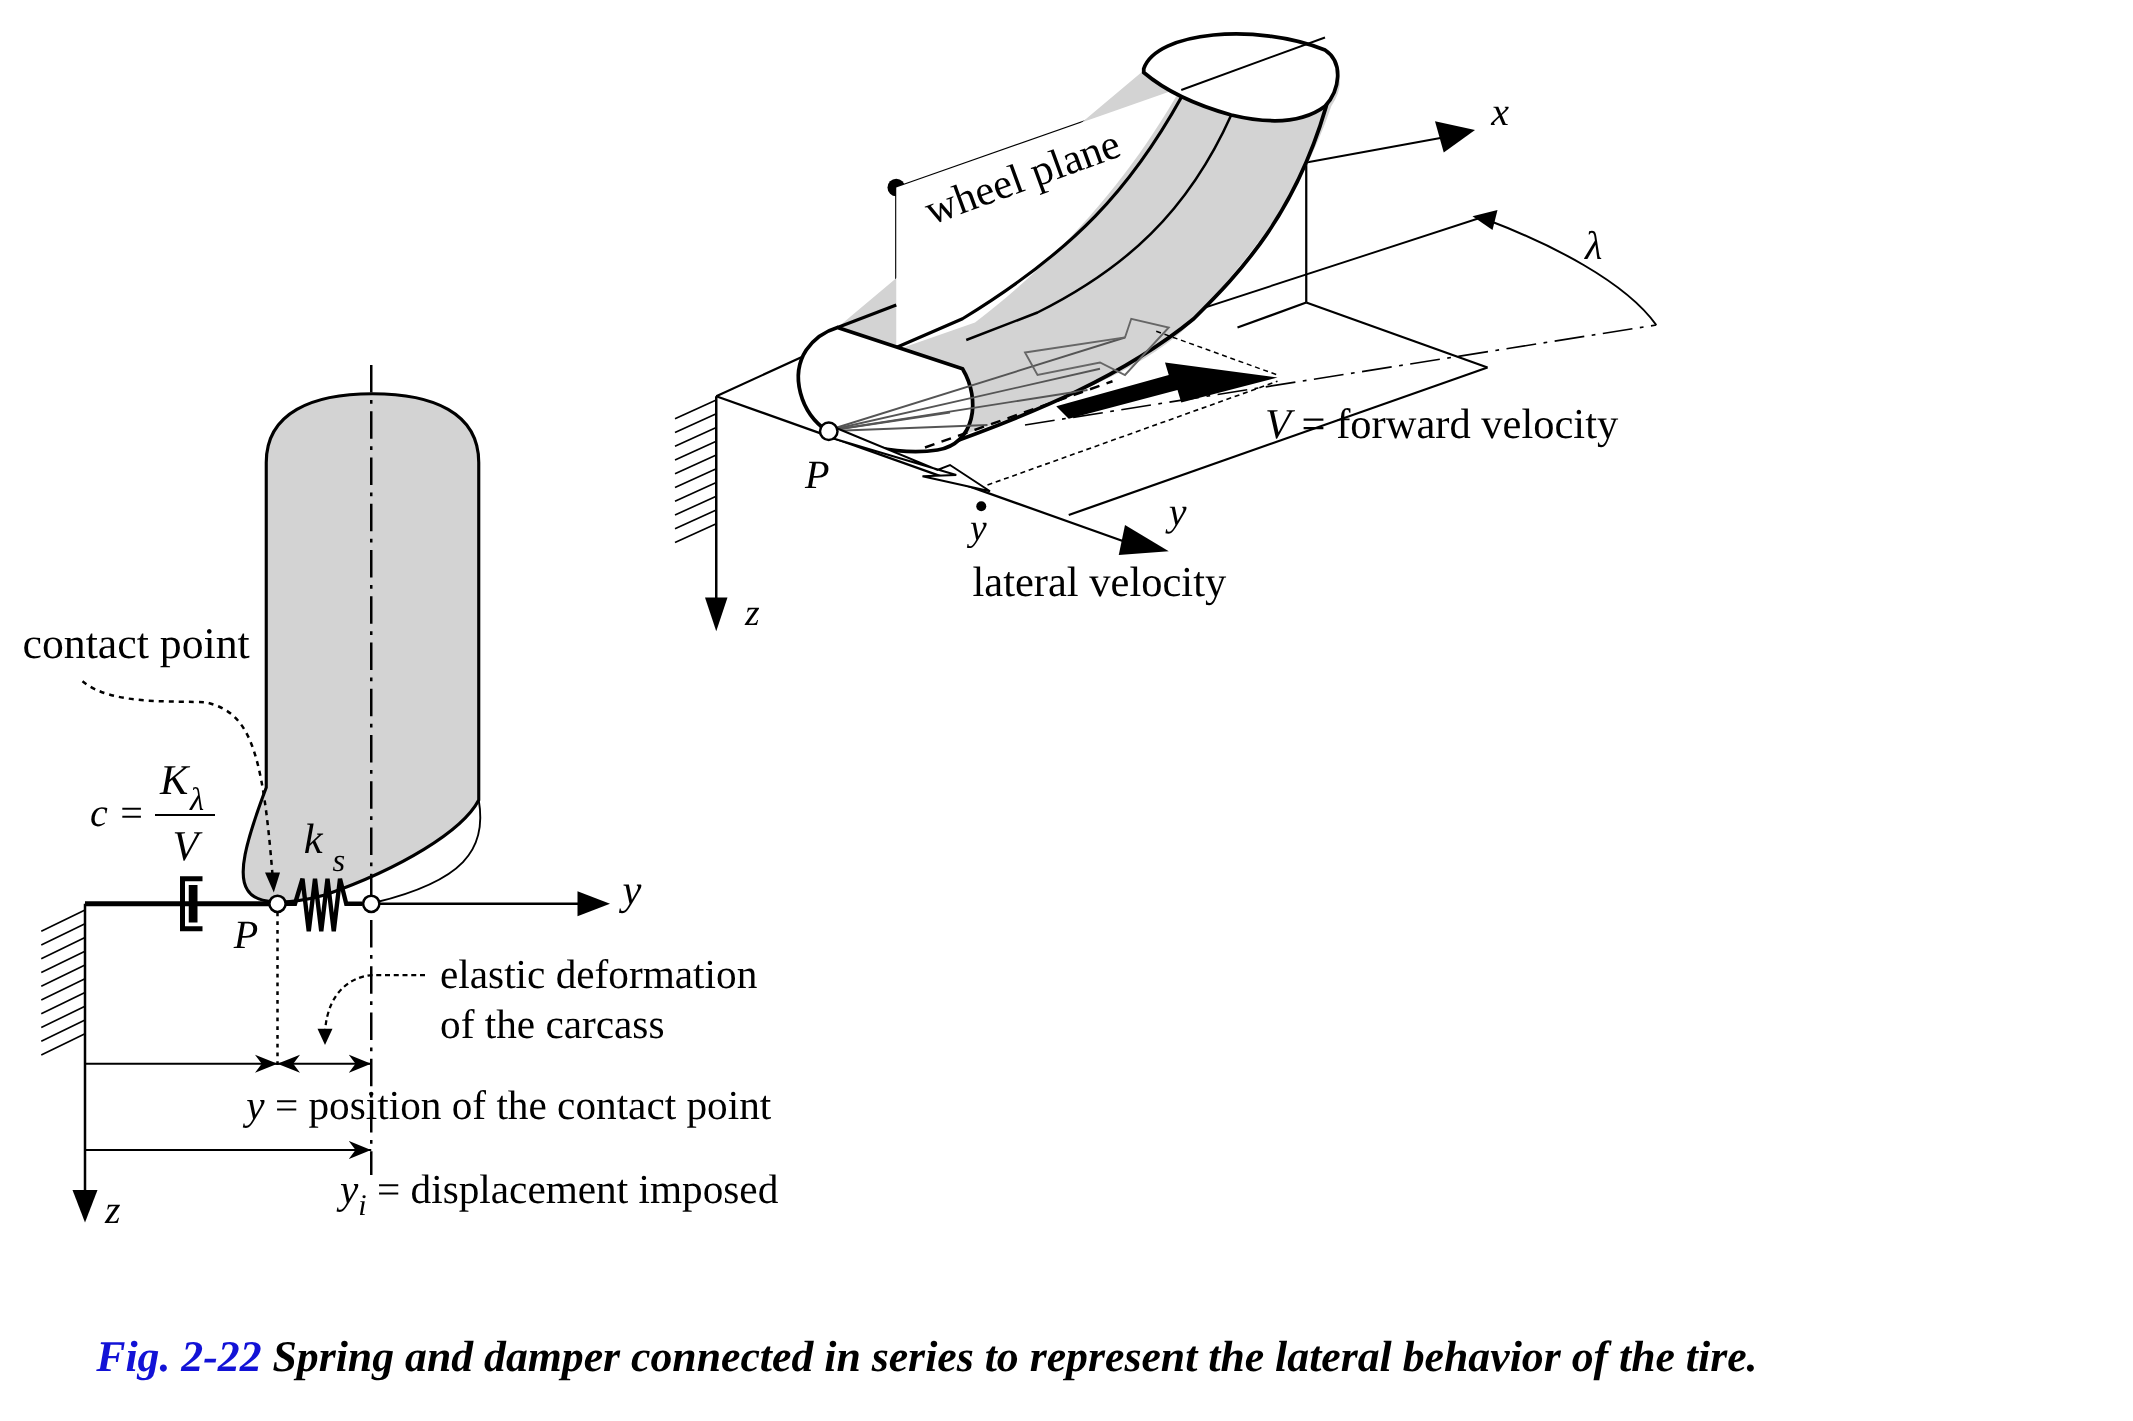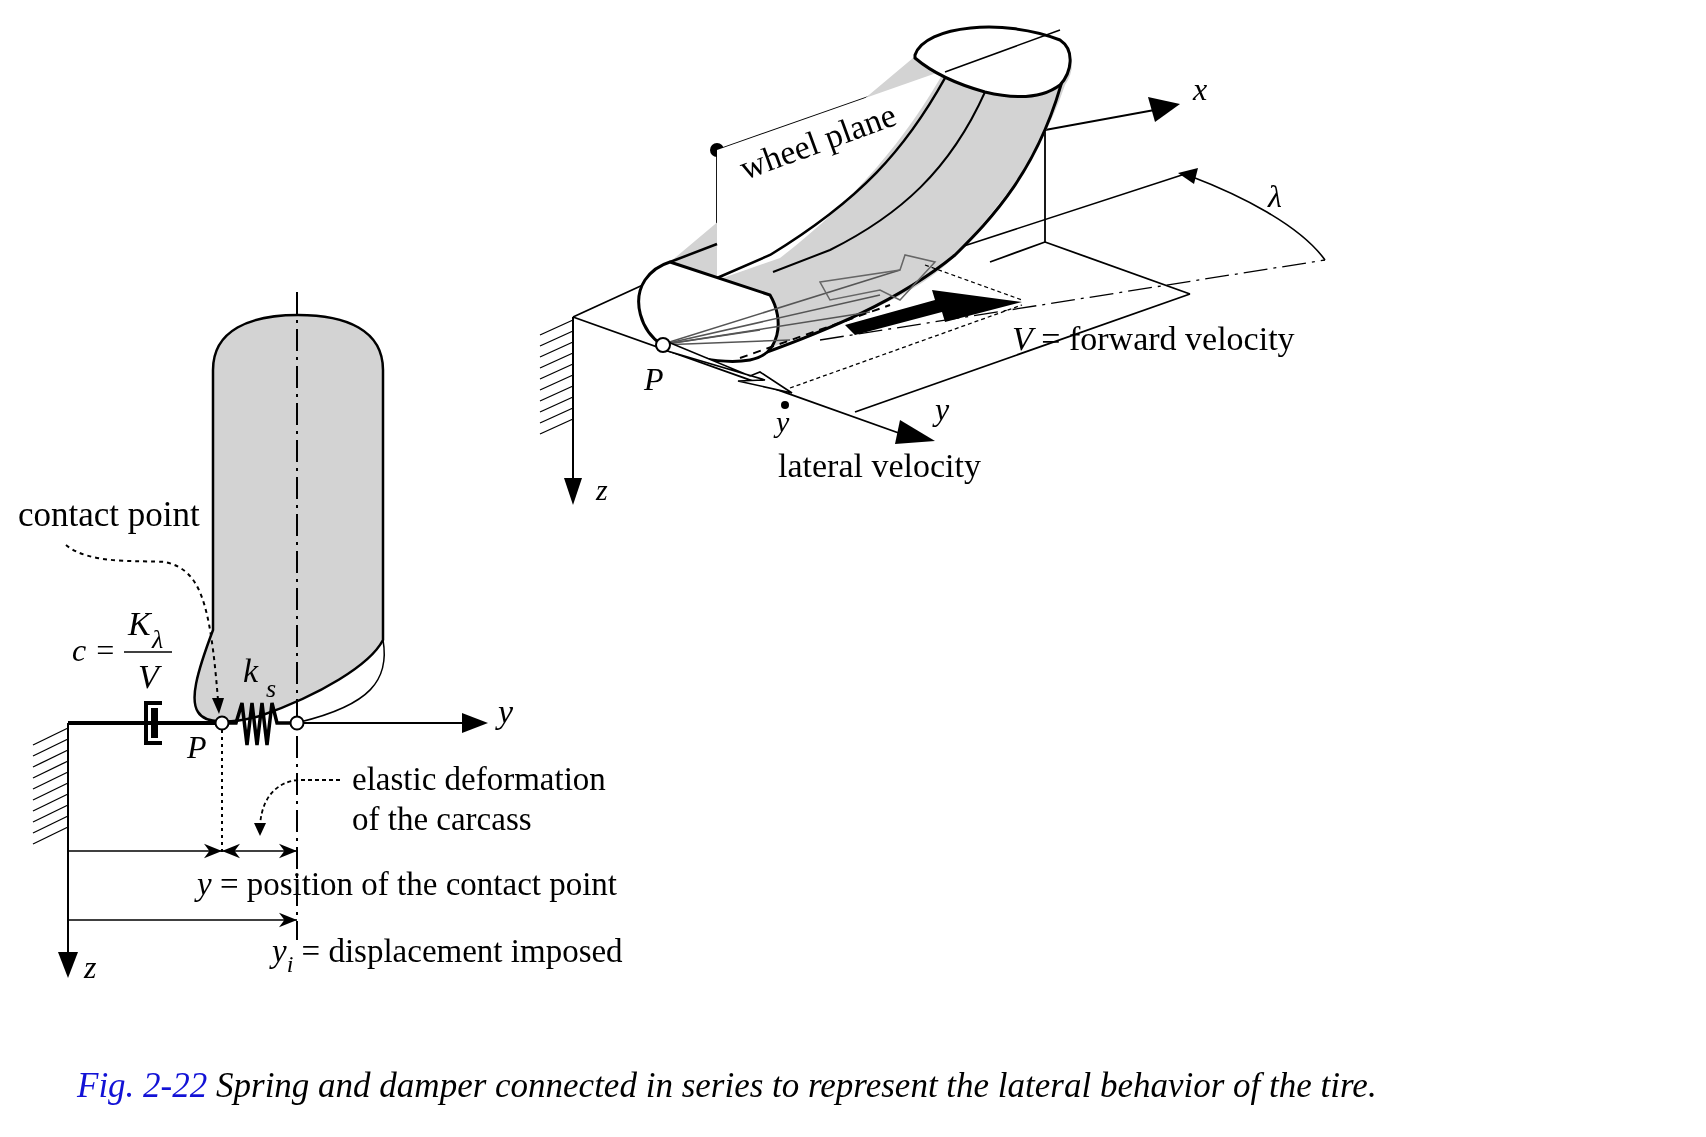--- a/index.html
+++ b/index.html
@@ -2,21 +2,21 @@
 <html><head>
 <meta charset="utf-8">
 <style>
   html, body { margin: 0; padding: 0; background: #ffffff; }
   body { width: 1706px; height: 1137px; position: relative; overflow: hidden; }
   #diagram { position: absolute; left: 0; top: 0; }
   .serif { font-family: "Liberation Serif", "DejaVu Serif", serif; }
   .caption {
     position: absolute; left: 77px; top: 1066px;
     font-family: "Liberation Serif", "DejaVu Serif", serif;
-    font-size: 35px; font-weight: normal; font-style: italic; white-space: nowrap;
+    font-size: 35px; font-weight: bold; font-style: italic; white-space: nowrap;
   }
   .caption .fig { color: #1212d6; }
   .caption .text { color: #000000; }
 </style>
 </head>
 <body>
 
 <svg id="diagram" width="1706" height="1137" viewBox="0 0 1706 1137" xmlns="http://www.w3.org/2000/svg">
   <defs>
     <marker id="arrowBig" markerWidth="10" markerHeight="10" refX="9" refY="5" orient="auto" markerUnits="userSpaceOnUse">

